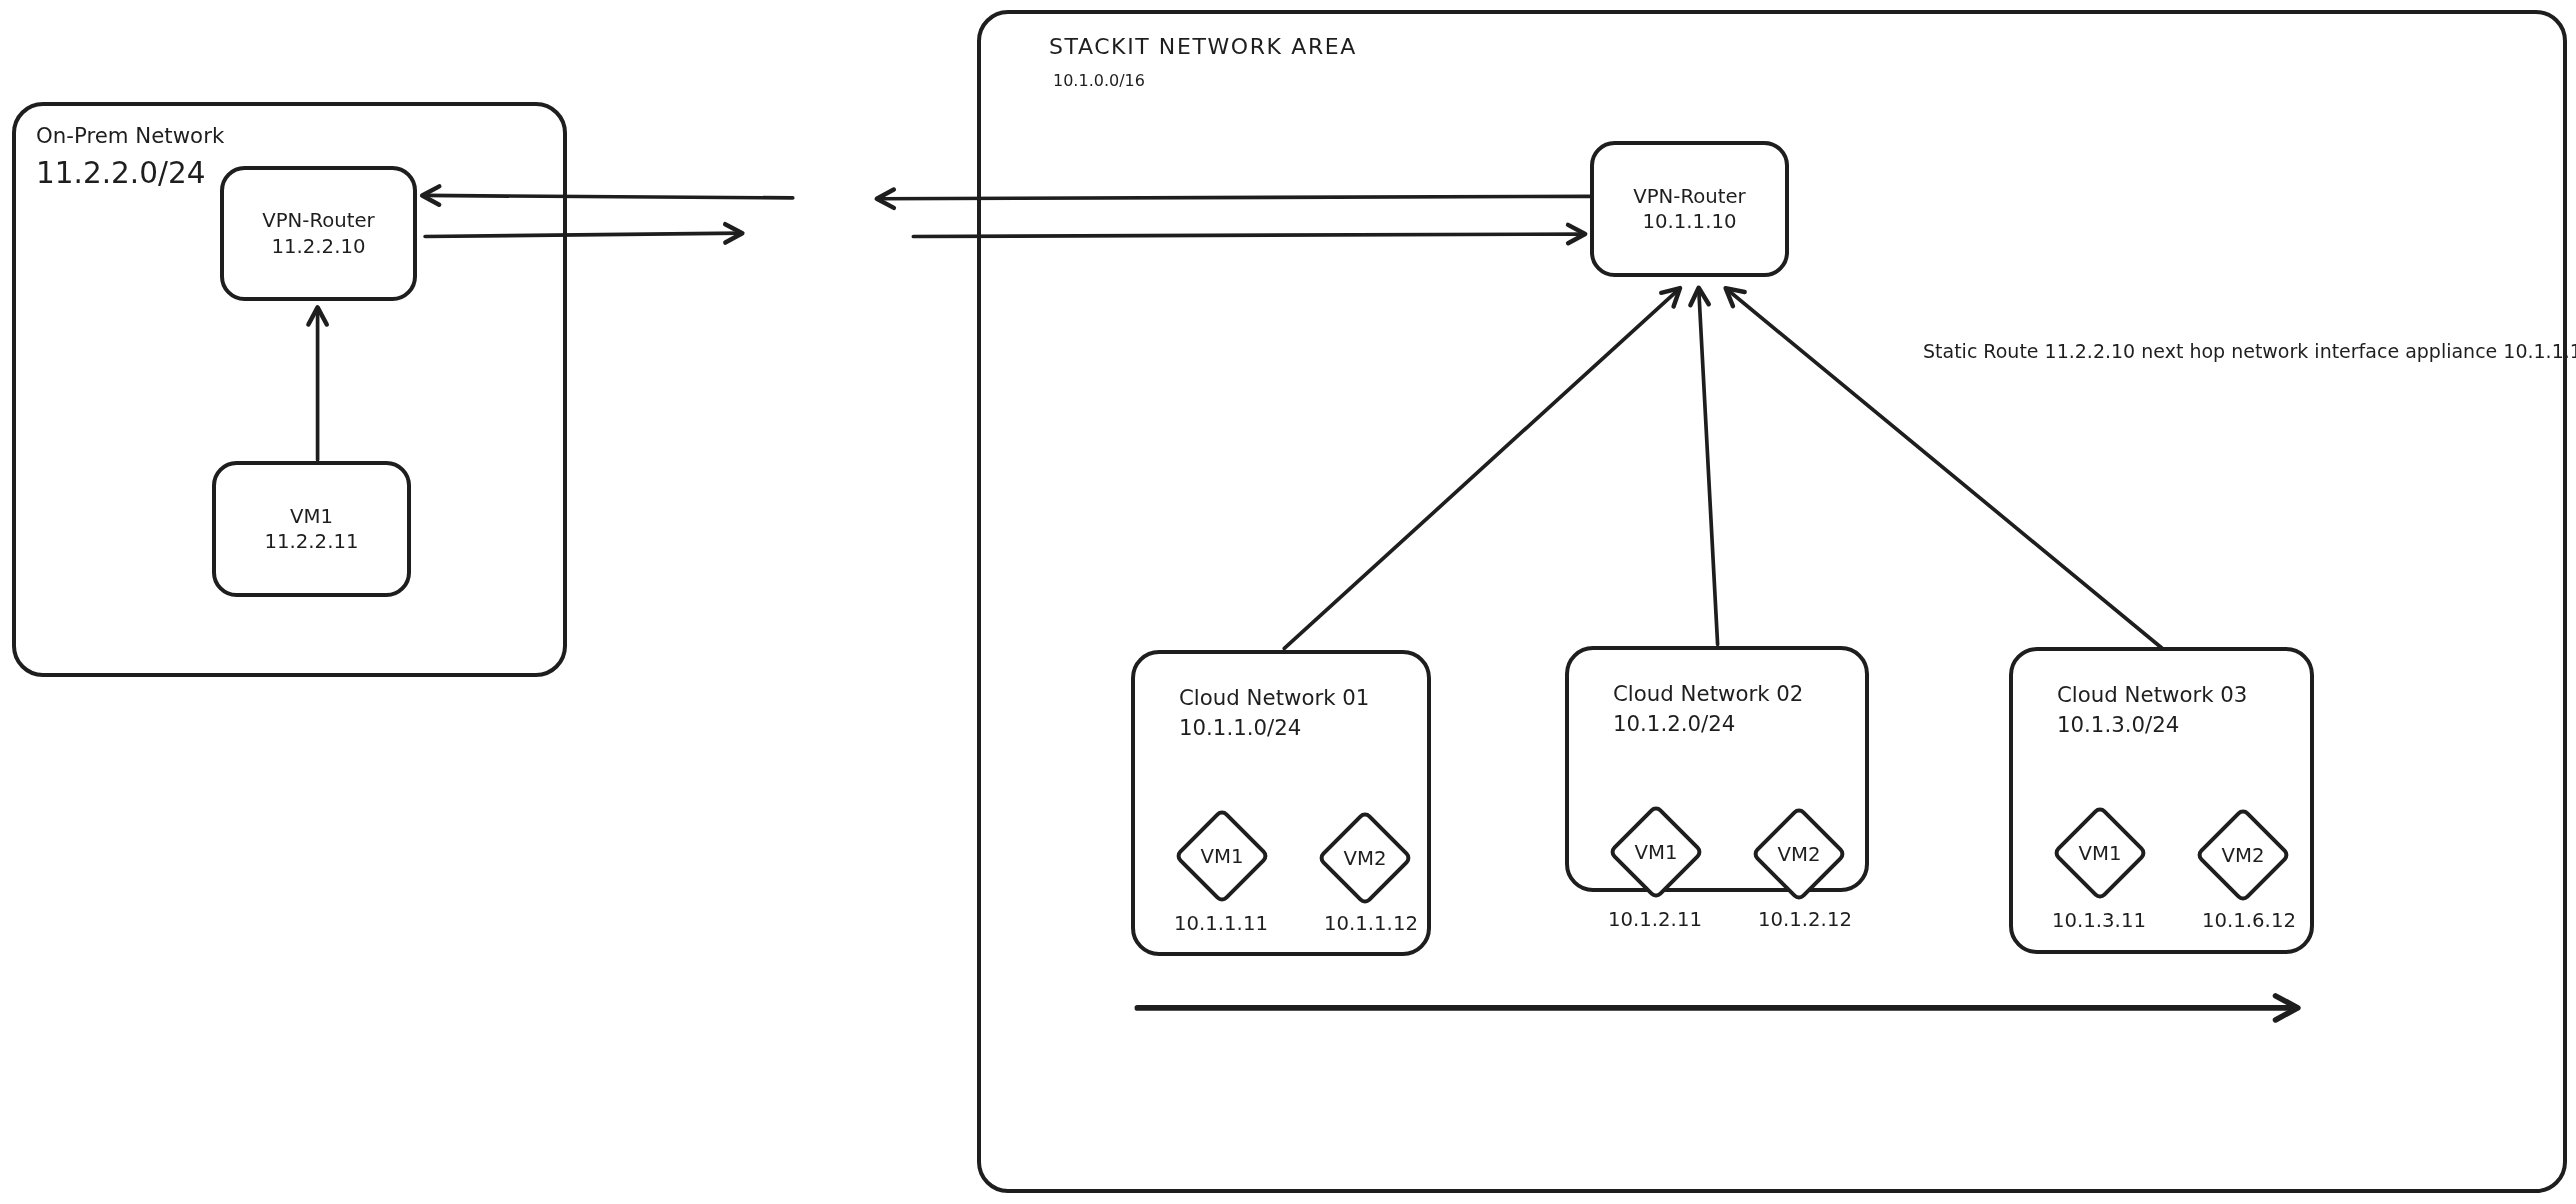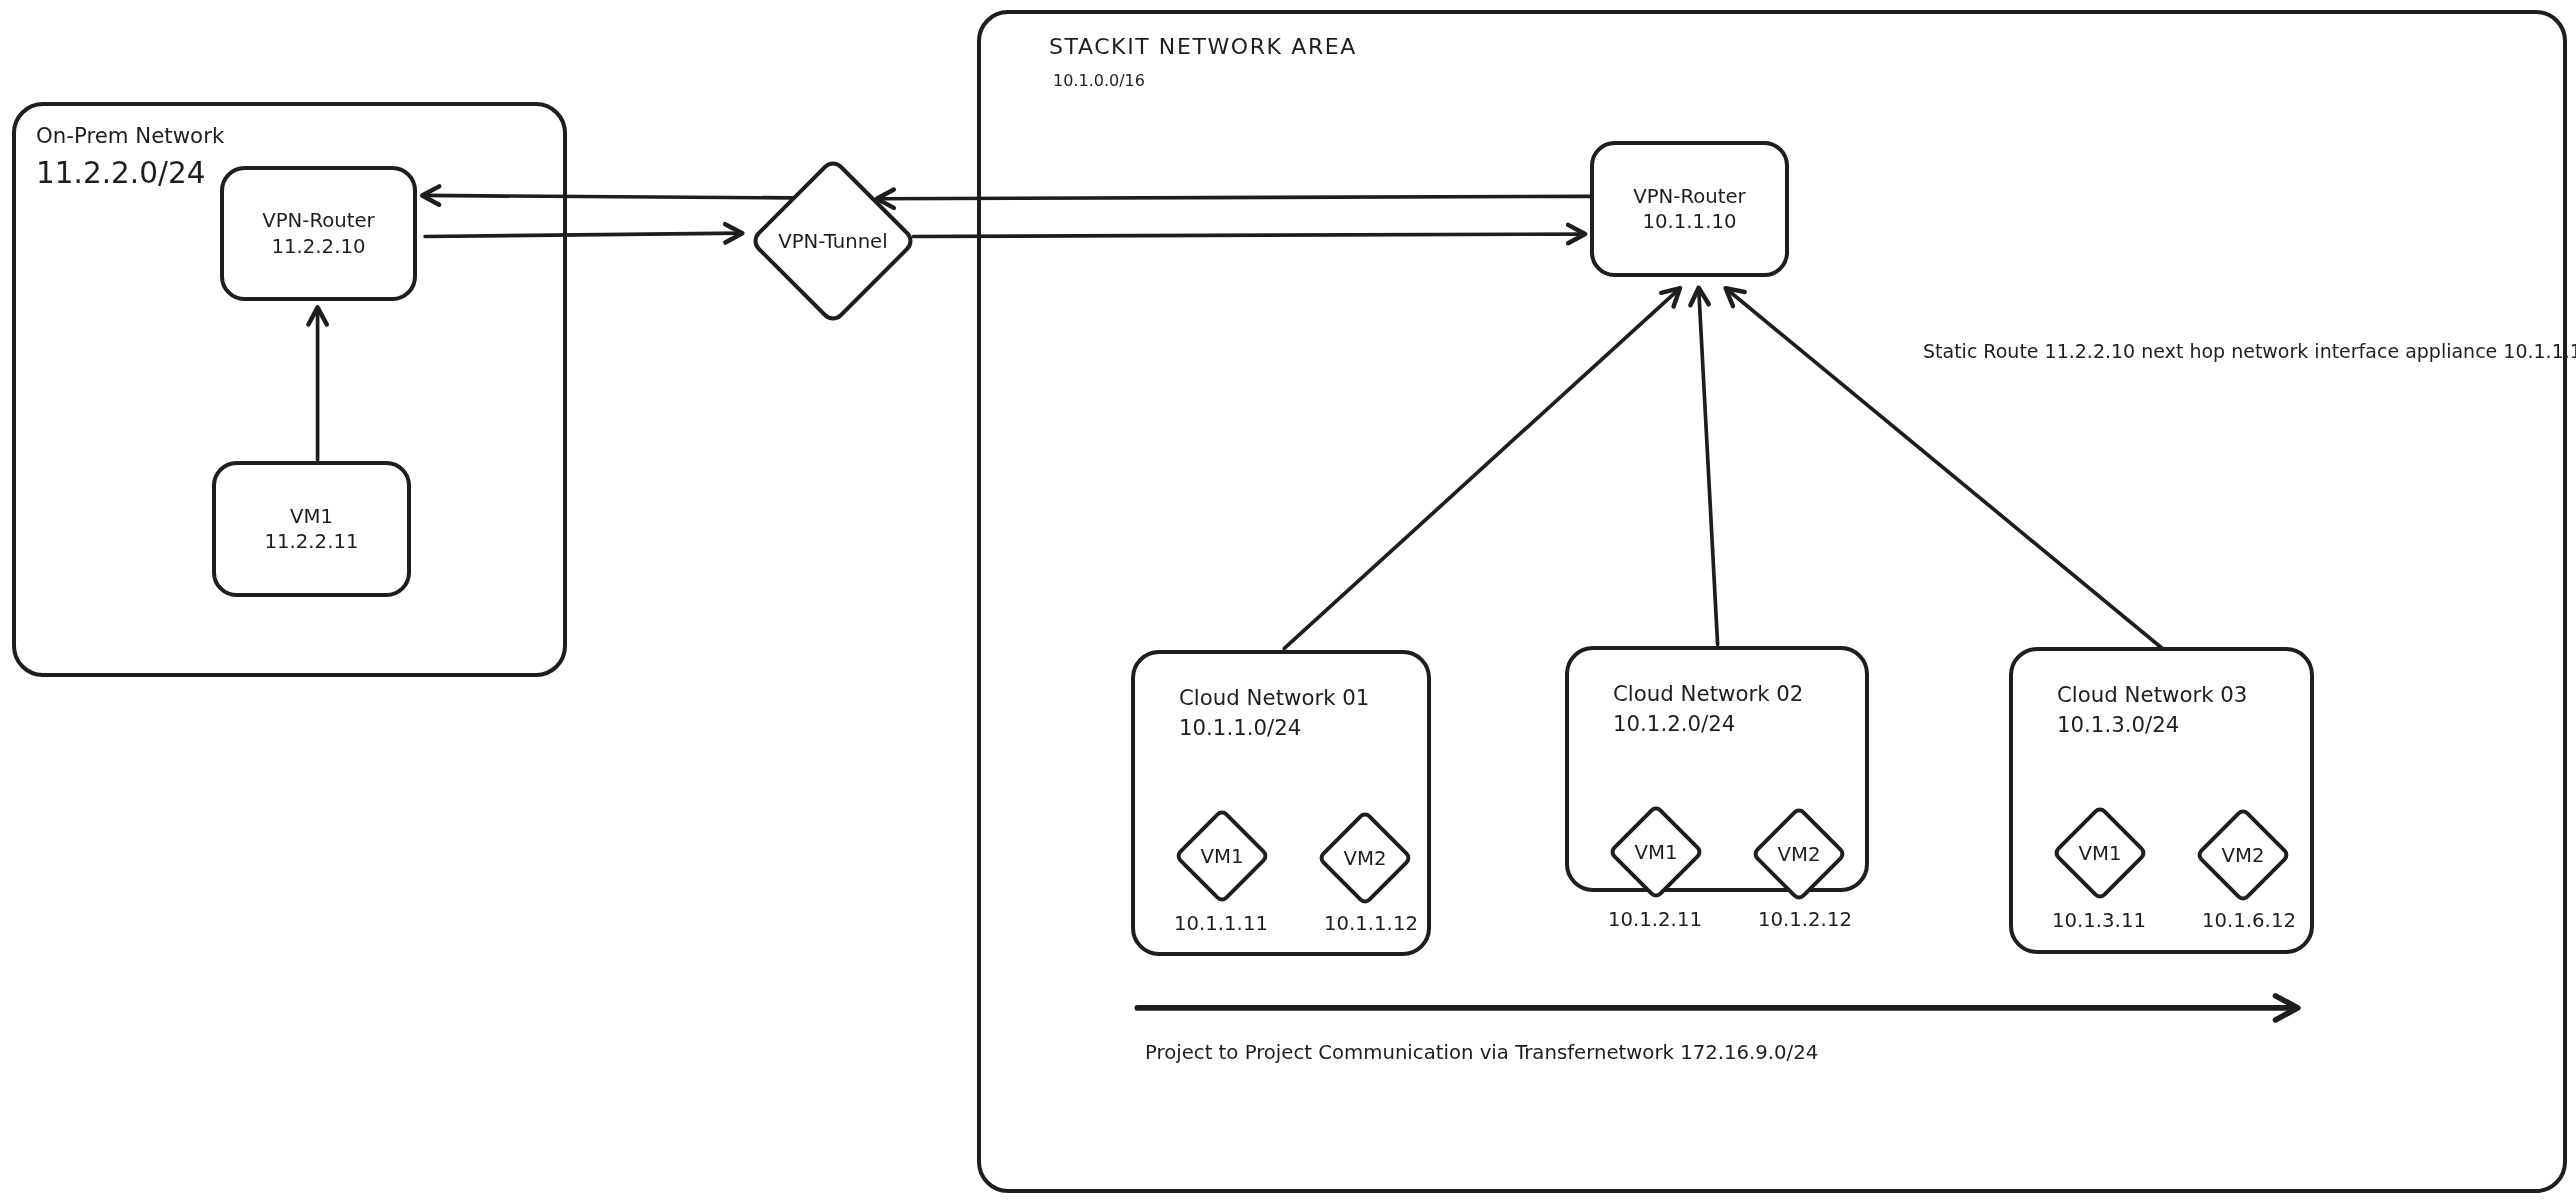--- a/index.html
+++ b/index.html
@@ -110,24 +110,20 @@
     </div>
   </div>
 
   <div class="box node-box" id="onprem-vm">
     <div class="node-label">
       <span>VM1</span>
       <span>11.2.2.11</span>
     </div>
   </div>
 
-  <div class="diamond tunnel-diamond" id="tunnel">
-    <div class="shape"></div>
-    <div class="lbl">VPN-Tunnel</div>
-  </div>
 
   <div class="box big-box" id="stackit-box"></div>
   <span class="floating-label area-title" id="stackit-title">STACKIT NETWORK AREA</span>
   <span class="floating-label area-cidr" id="stackit-cidr">10.1.0.0/16</span>
 
   <div class="box node-box" id="stackit-router">
     <div class="node-label">
       <span>VPN-Router</span>
       <span>10.1.1.10</span>
     </div>
@@ -173,21 +169,20 @@
       <div class="lbl">VM1</div>
     </div>
     <div class="diamond vm-diamond vm2">
       <div class="shape"></div>
       <div class="lbl">VM2</div>
     </div>
     <span class="floating-label ip-label ip1">10.1.3.11</span>
     <span class="floating-label ip-label ip2">10.1.6.12</span>
   </div>
 
-  <span class="floating-label note-transfer" id="transfer-note">Project to Project Communication via Transfernetwork 172.16.9.0/24</span>
 
   <svg id="arrows" width="2576" height="1205" viewBox="0 0 3139 1468">
     <defs>
       <marker id="ah" viewBox="0 0 20 20" refX="16" refY="10" markerWidth="32" markerHeight="32" markerUnits="userSpaceOnUse" orient="auto">
         <path d="M4,3 L17,10 L4,17" fill="none" stroke="#1e1e1e" stroke-width="3.4" stroke-linecap="round" stroke-linejoin="round"></path>
       </marker>
       <marker id="ahb" viewBox="0 0 20 20" refX="16" refY="10" markerWidth="42" markerHeight="42" markerUnits="userSpaceOnUse" orient="auto">
         <path d="M4,3 L17,10 L4,17" fill="none" stroke="#1e1e1e" stroke-width="3.2" stroke-linecap="round" stroke-linejoin="round"></path>
       </marker>
     </defs>

